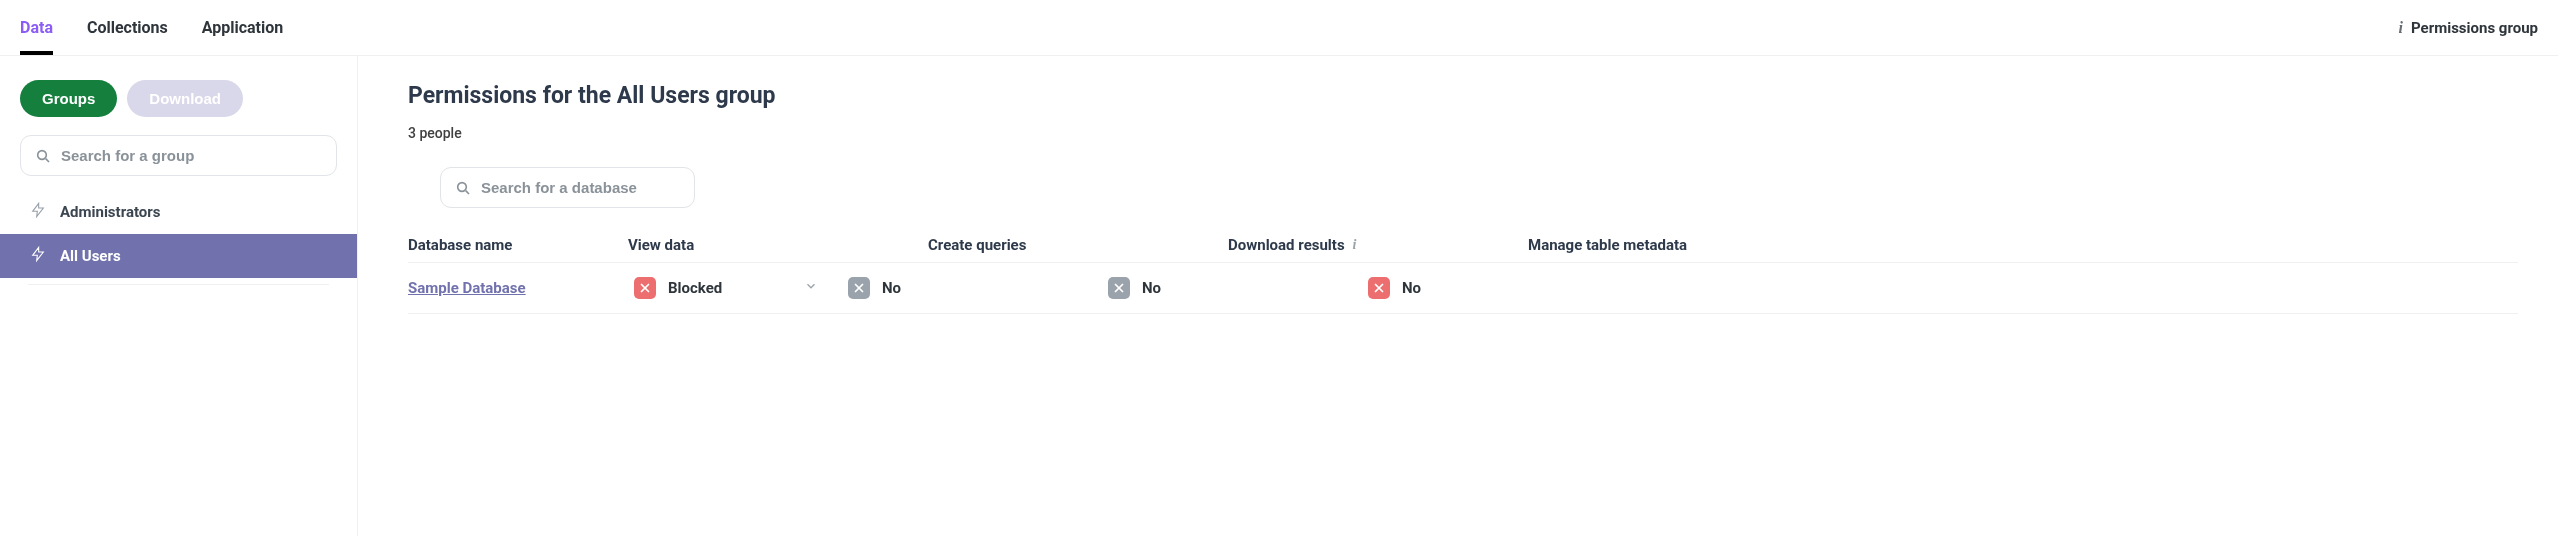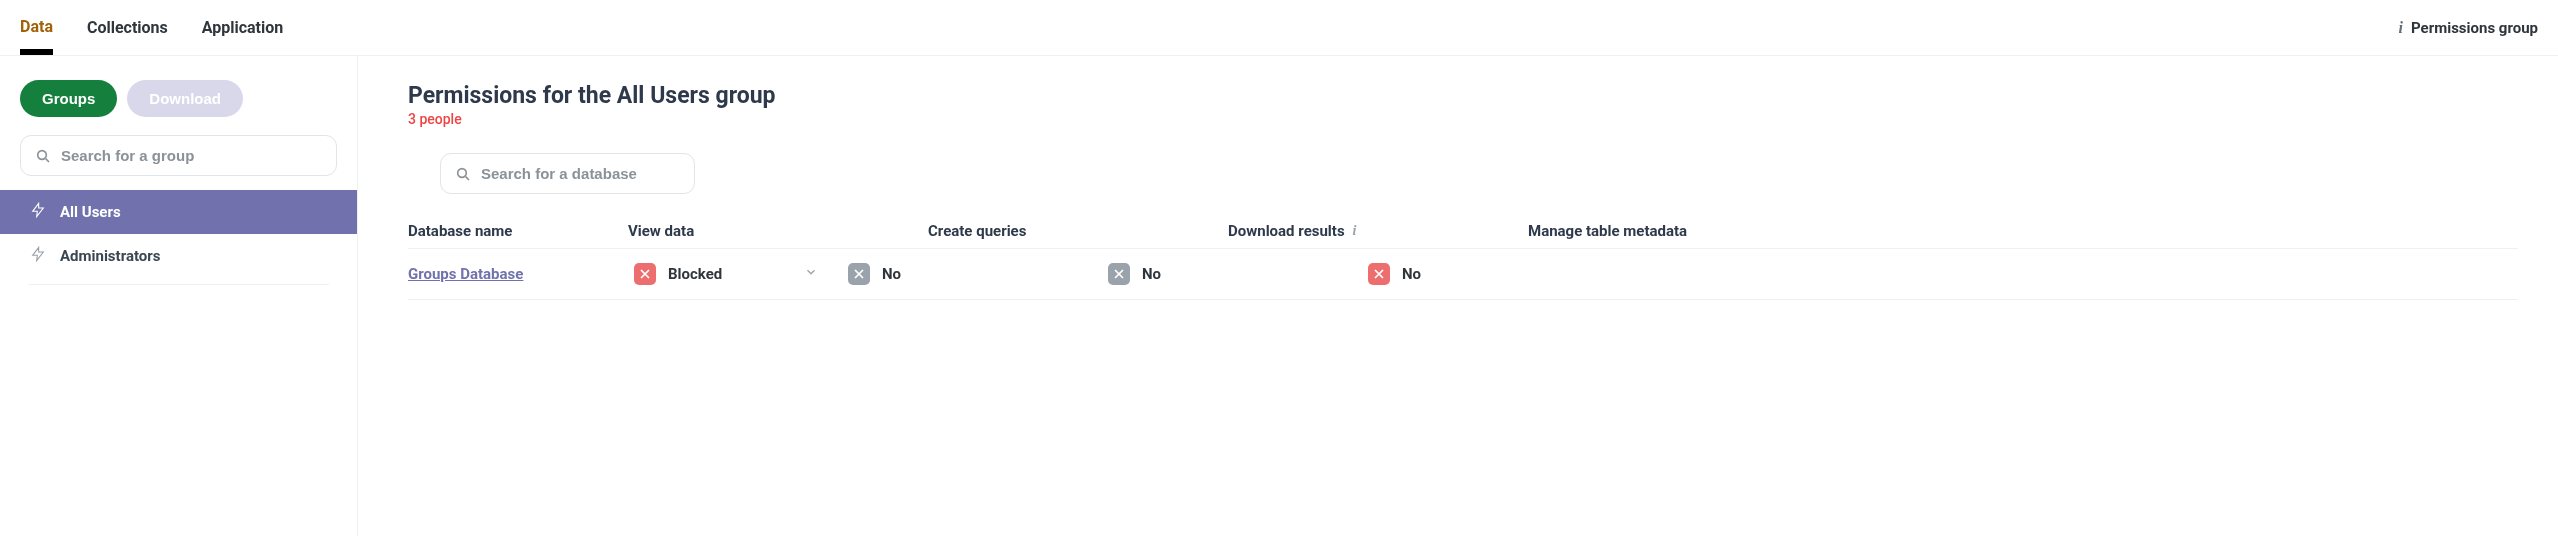--- a/index.html
+++ b/index.html
@@ -27,22 +27,22 @@
     align-items: center;
     height: 100%;
     font-weight: 700;
     font-size: 16px;
     color: #2e353b;
     cursor: pointer;
     border-bottom: 3px solid transparent;
     padding-top: 3px;
   }
   .tab.active {
-    color: #a16207;
-    border-bottom: 6px solid #000000;
+    color: #8b5cf6;
+    border-bottom: 4px solid #000000;
   }
   .help-link {
     display: flex;
     align-items: center;
     gap: 8px;
     font-weight: 700;
     font-size: 15px;
     color: #2e353b;
     cursor: pointer;
   }
@@ -130,23 +130,23 @@
   .main {
     flex: 1;
     padding: 26px 40px 0 50px;
   }
   .title {
     font-size: 23px;
     font-weight: 700;
     color: #2e3a4b;
   }
   .subtitle {
-    color: #ef4444;
+    color: #404040;
     font-size: 14px;
-    margin-top: 2px;
+    margin-top: 16px;
     font-weight: 500;
   }
   .db-search-wrap {
     margin-top: 26px;
     width: 255px;
     margin-left: 32px;
   }
   .perm-table {
     width: 100%;
     margin-top: 20px;
@@ -235,35 +235,35 @@
     </div>
     <div class="search-wrap">
       <div class="search">
         <svg width="16" height="16" viewBox="0 0 24 24" fill="none" stroke="#8a9299" stroke-width="2.4">
             <circle cx="10.5" cy="10.5" r="6.5"></circle>
             <line x1="16" y1="16" x2="21" y2="21"></line>
           </svg>
         <input type="text" placeholder="Search for a group" style="">
       </div>
     </div>
+    <div class="group-item">
+      <span class="bolt">
+        <svg width="16" height="16" viewBox="0 0 24 24" fill="none">
+            <path d="M13 2 L4 14 L11 14 L10 22 L20 9 L13 9 Z"></path>
+          </svg>
+      </span>
+      <span>Administrators</span>
+    </div>
     <div class="group-item active">
       <span class="bolt">
         <svg width="16" height="16" viewBox="0 0 24 24" fill="none">
             <path d="M13 2 L4 14 L11 14 L10 22 L20 9 L13 9 Z"></path>
           </svg>
       </span>
       <span>All Users</span>
-    </div>
-    <div class="group-item">
-      <span class="bolt">
-        <svg width="16" height="16" viewBox="0 0 24 24" fill="none">
-            <path d="M13 2 L4 14 L11 14 L10 22 L20 9 L13 9 Z"></path>
-          </svg>
-      </span>
-      <span>Administrators</span>
     </div>
     <div class="sep"></div>
   </div>
 
   <div class="main">
     <div class="title">Permissions for the All Users group</div>
     <div class="subtitle">3 people</div>
 
     <div class="db-search-wrap">
       <div class="search">
@@ -282,21 +282,21 @@
         <div class="th">Create queries</div>
         <div class="th">
           <span>Download results</span>
           <span class="info-i-sm">i</span>
         </div>
         <div class="th">Manage table metadata</div>
       </div>
 
       <div class="perm-row">
         <div class="cell">
-          <a class="db-link">Groups Database</a>
+          <a class="db-link">Sample Database</a>
         </div>
         <div class="cell dropdown cell-view">
           <div class="left">
             <span class="x-badge red">
               <svg width="12" height="12" viewBox="0 0 24 24" fill="none" stroke="#fff" stroke-width="3.5" stroke-linecap="round">
                   <line x1="5" y1="5" x2="19" y2="19"></line>
                   <line x1="19" y1="5" x2="5" y2="19"></line>
                 </svg>
             </span>
             <span class="label">Blocked</span>

